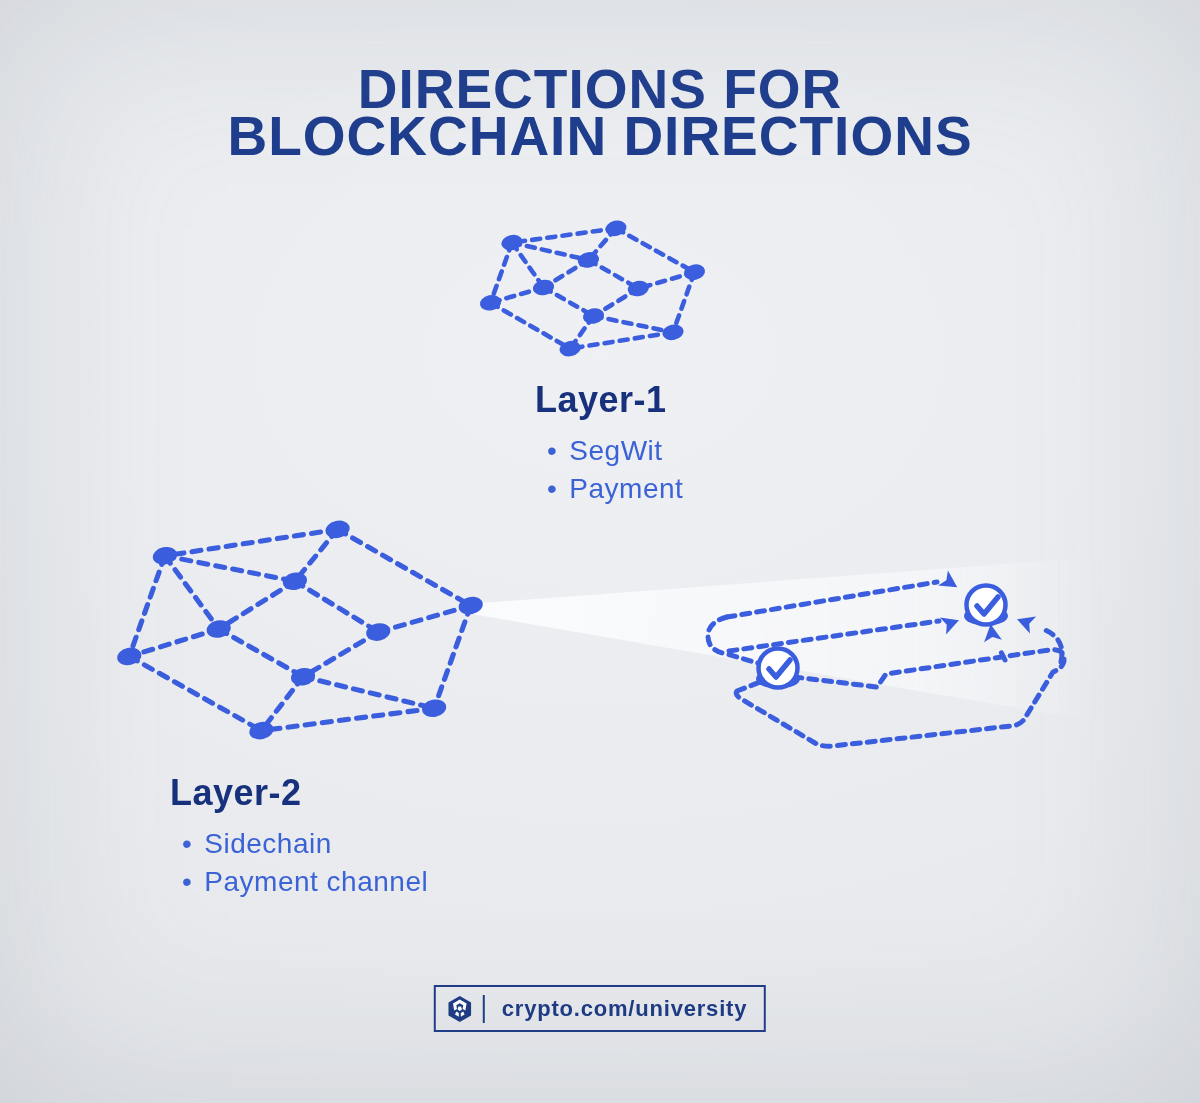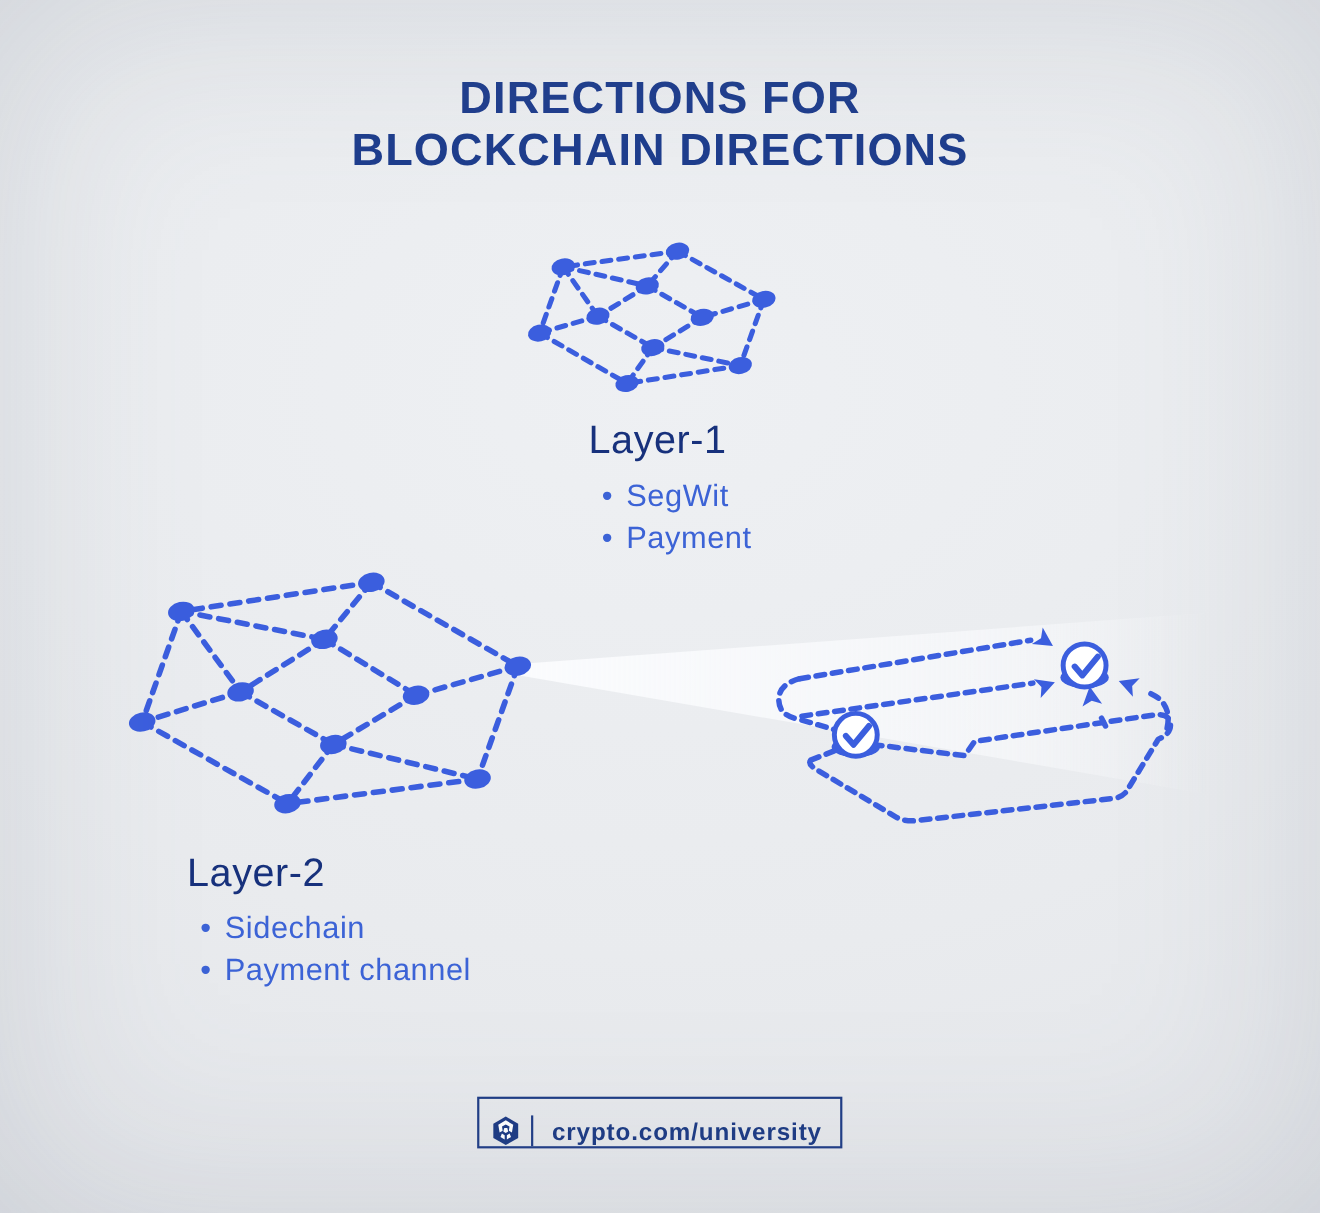--- a/index.html
+++ b/index.html
@@ -10,54 +10,54 @@
     font-family:"Liberation Sans", sans-serif;
     background:radial-gradient(120% 90% at 50% 32%, #eef0f3 0%, #e9ebee 52%, #e4e6ea 85%, #dfe2e7 100%);
   }
   .poster::after{
     content:'';position:absolute;inset:0;pointer-events:none;
     box-shadow:inset 0 0 190px rgba(116,124,142,.20);
   }
   .title{
     position:absolute;top:66px;left:0;width:100%;
     text-align:center;font-weight:700;
-    font-size:41px;line-height:47px;letter-spacing:1px;
+    font-size:55px;line-height:47px;letter-spacing:1px;
     color:#1e3d8d;
   }
   .beam{
     position:absolute;left:462px;top:545px;width:645px;height:190px;
     clip-path:polygon(1% 31%, 100% 6%, 100% 94%, 1% 36%);
     background:linear-gradient(to right, rgba(251,252,254,.95), rgba(251,252,254,.55) 72%, rgba(251,252,254,0) 100%);
     filter:blur(3px);
     pointer-events:none;
   }
   svg.diagram{position:absolute;overflow:visible;}
   #mesh1{left:468px;top:210px;width:250px;height:158px;}
   #mesh2{left:112px;top:513px;width:376px;height:234px;}
   #flow {left:693px;top:563px;width:390px;height:202px;}
   .section{position:absolute;}
   .sec-layer1{left:535px;top:380px;}
   .sec-layer2{left:170px;top:773px;}
   .sec-other {left:845px;top:773px;}
   .section h2{
     margin:0 0 10px 0;
-    font-size:36px;line-height:40px;font-weight:400;
+    font-size:36px;line-height:40px;font-weight:700;
     letter-spacing:.5px;color:#17317c;
   }
   .section ul{
     list-style:none;margin:12px;padding:0;
     font-size:28px;line-height:38px;letter-spacing:.5px;
     color:#3c63d6;font-weight:400;
   }
   .section li .dot{display:inline-block;margin-right:12px;}
   .badge{
     position:absolute;left:50%;top:985px;transform:translateX(-50%);
     height:47px;box-sizing:border-box;
     border:2.5px solid #1e3c86;
-    display:flex;align-items:flex-end;margin-top:12px;
+    display:flex;align-items:center;
   }
   .badge .logo-cell{
     width:47px;display:flex;align-items:center;justify-content:center;
     border-right:2.5px solid #1e3c86;
   }
   .badge .text-cell{
     display:flex;align-items:center;
     padding:0 17px;
     font-size:22px;font-weight:700;letter-spacing:.8px;
     color:#1c3a84;

